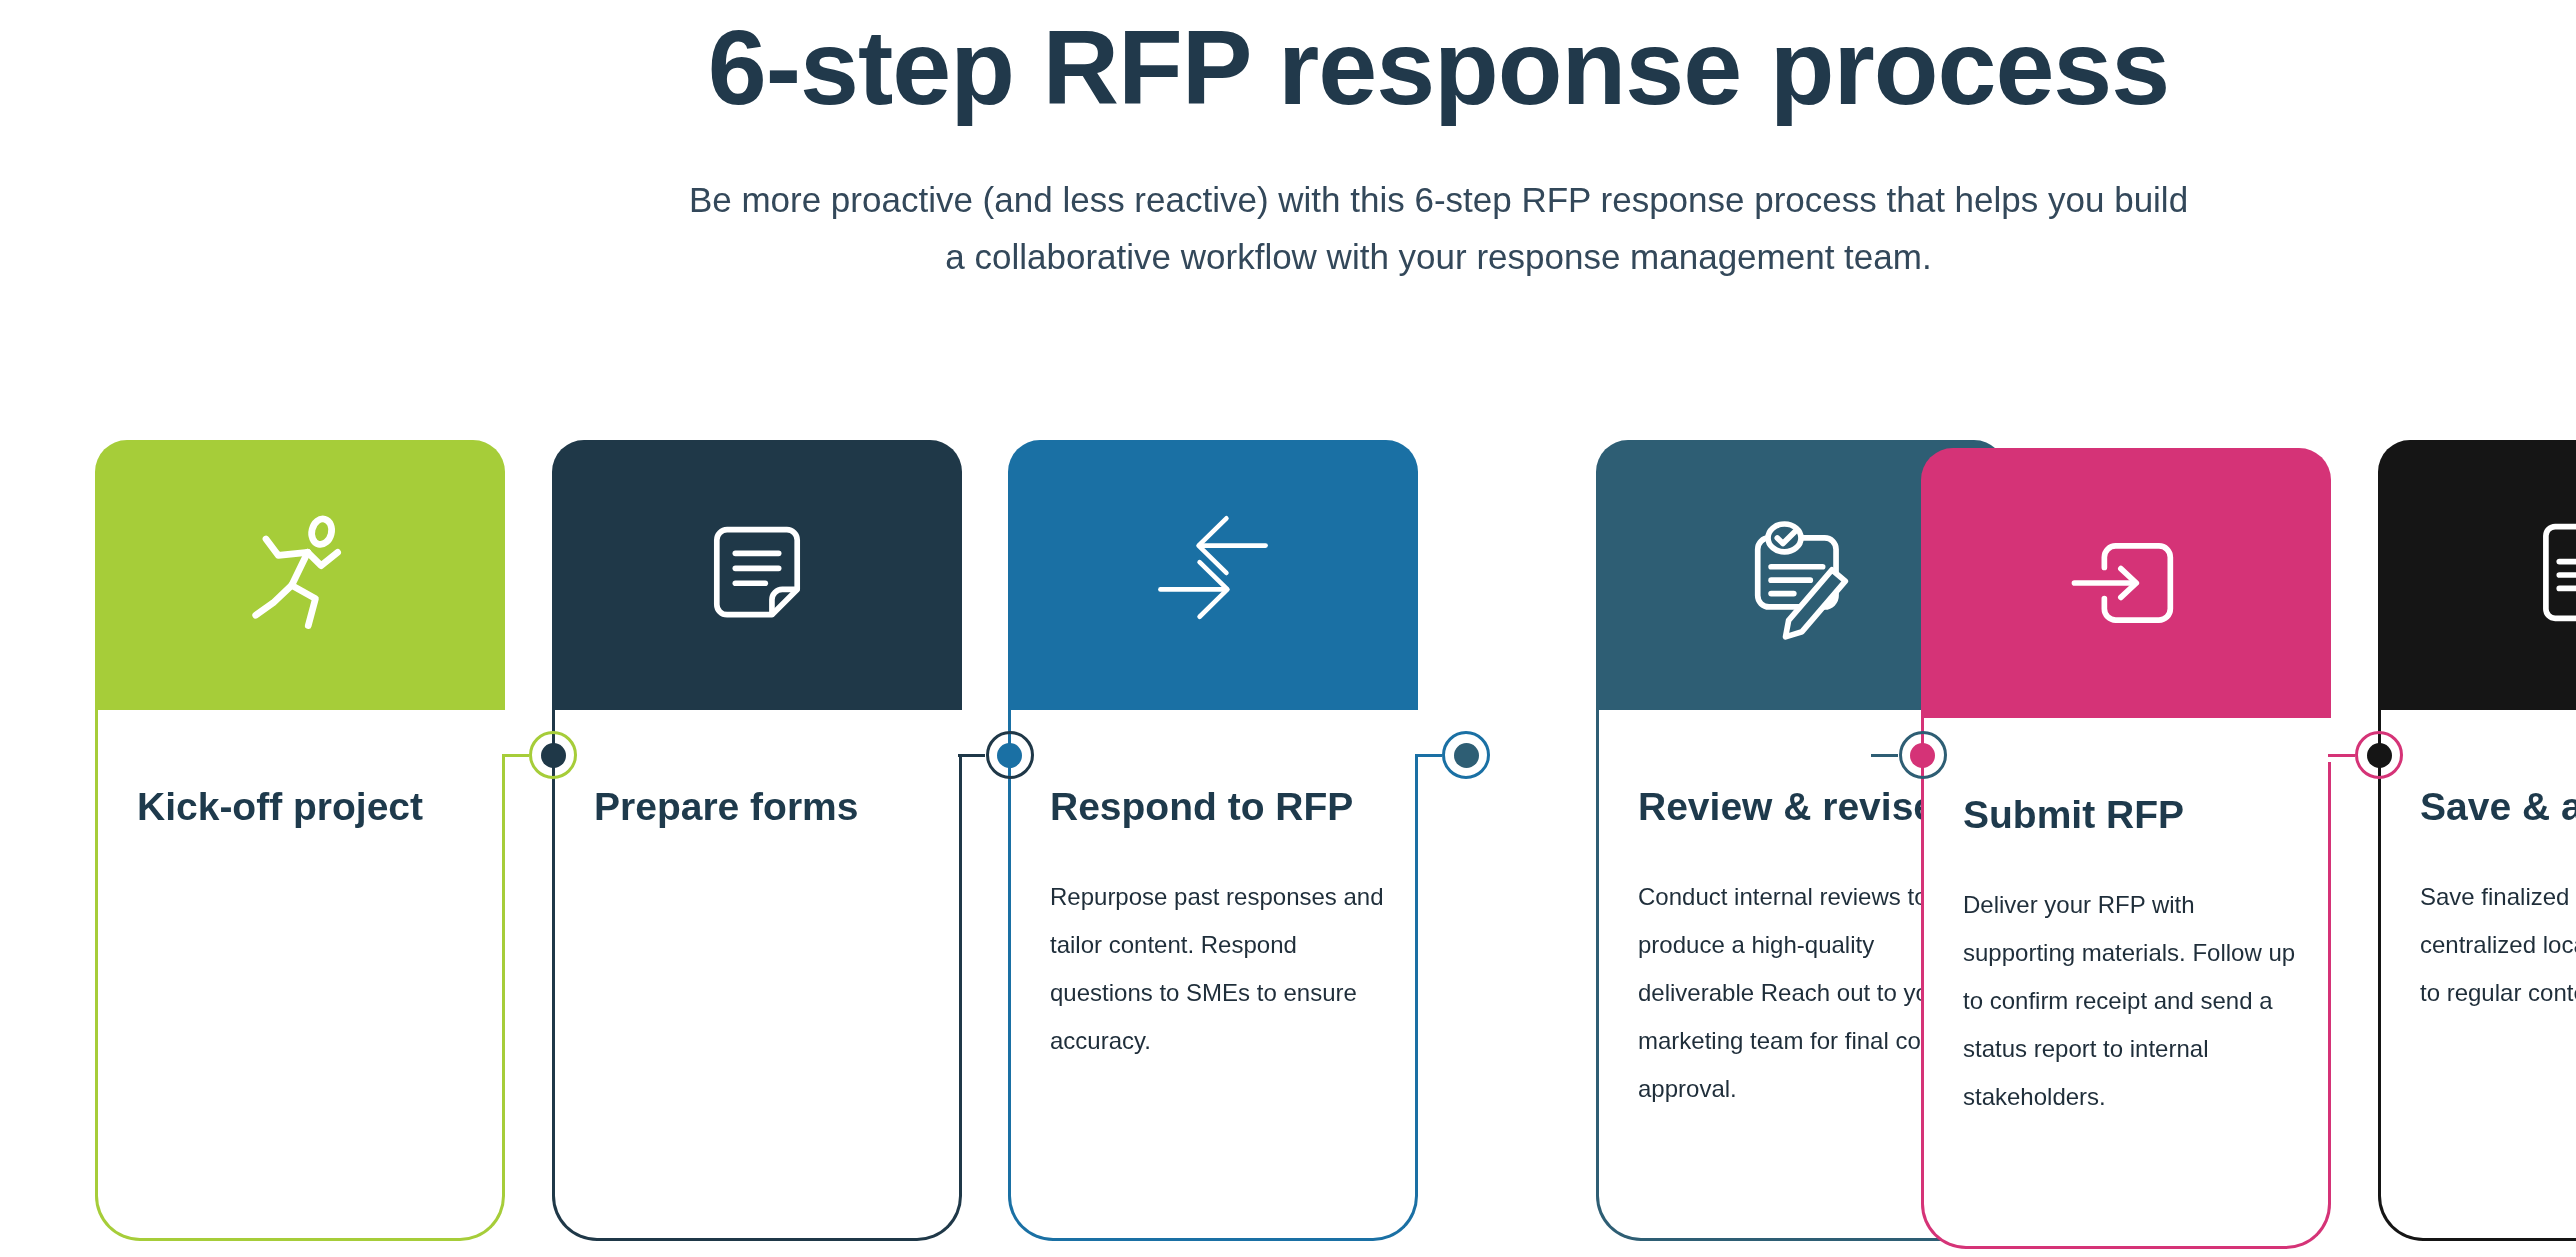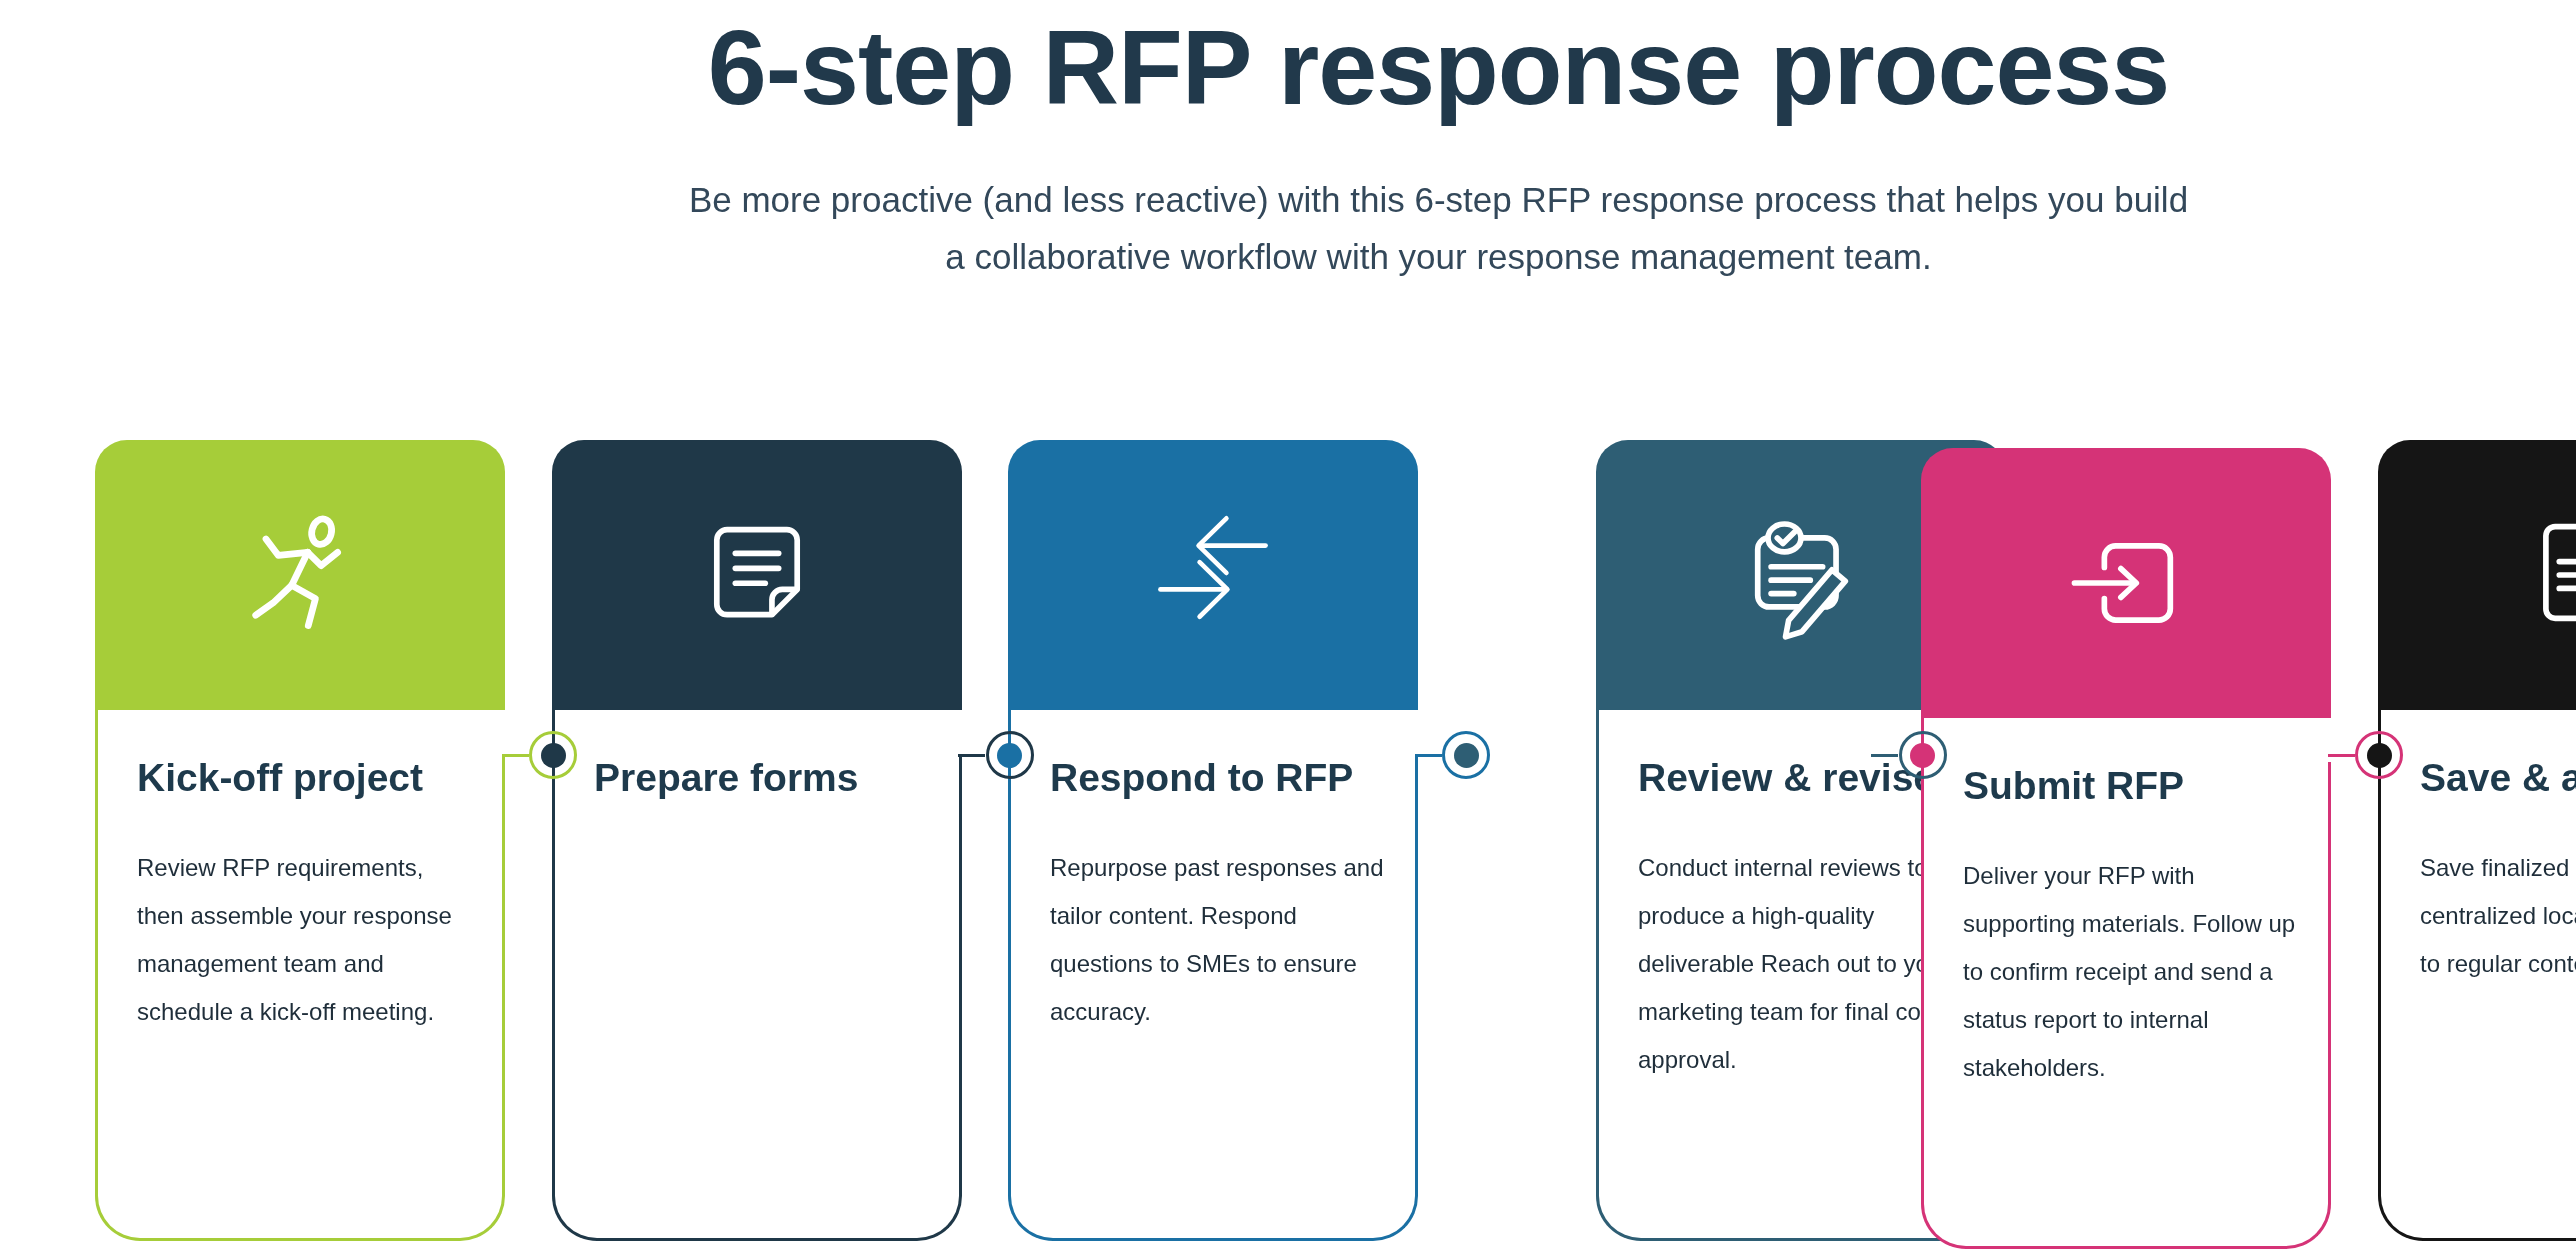--- a/index.html
+++ b/index.html
@@ -32,21 +32,21 @@
     display: flex; align-items: center; justify-content: center;
   }
   .icon-wrap { width: 134px; height: 134px; display: block; }
   .icon-wrap svg { width: 100%; height: 100%; display: block; }
   .card-body {
     position: absolute; left: 0; right: 0; top: 270px; bottom: 0;
     background: #ffffff;
     border: 3.1px solid var(--accent); border-top: none;
     border-radius: 0 0 45px 45px;
     box-sizing: border-box;
-    padding: 48px 27px 0 39px;
+    padding: 77px 27px 0 39px;
   }
   .card-title {
     margin: 0;
     font-size: 39px; font-weight: 800; letter-spacing: 0;
     line-height: 1.0;
     color: var(--card-title-color, #1e3a4c);
   }
   .card-desc {
     margin: 47px 0 0 0;
     font-size: 24px; font-weight: 400; line-height: 48px;
@@ -91,21 +91,20 @@
               <path d="M145 86 L88 92 L64 60"></path>
               <path d="M145 86 L171 112 L203 86"></path>
               <path d="M114 150 L160 176 L146 228"></path>
               <path d="M114 150 L78 184 L44 208"></path>
             </g>
           </svg>
         </span>
     </div>
     <div class="card-body">
       <h2 class="card-title">Kick-off project</h2>
-      <p class="card-desc">Review RFP requirements, then assemble your response management team and schedule a kick-off meeting.</p>
     </div>
     <div class="border-mask"></div>
   </div>
     <div class="connector-stub" style="left: 502px; background: rgb(166, 205, 57);"></div>
     <div class="connector-ring" style="left: 529px; border-color: rgb(166, 205, 57);"></div>
     <div class="connector-dot" style="left: 541px; background: rgb(31, 56, 72);"></div>
     <div class="card" style="--accent: #1f3848; left: 552px;">
     <div class="card-header">
       <span class="icon-wrap">
           <svg viewBox="0 0 260 260">

